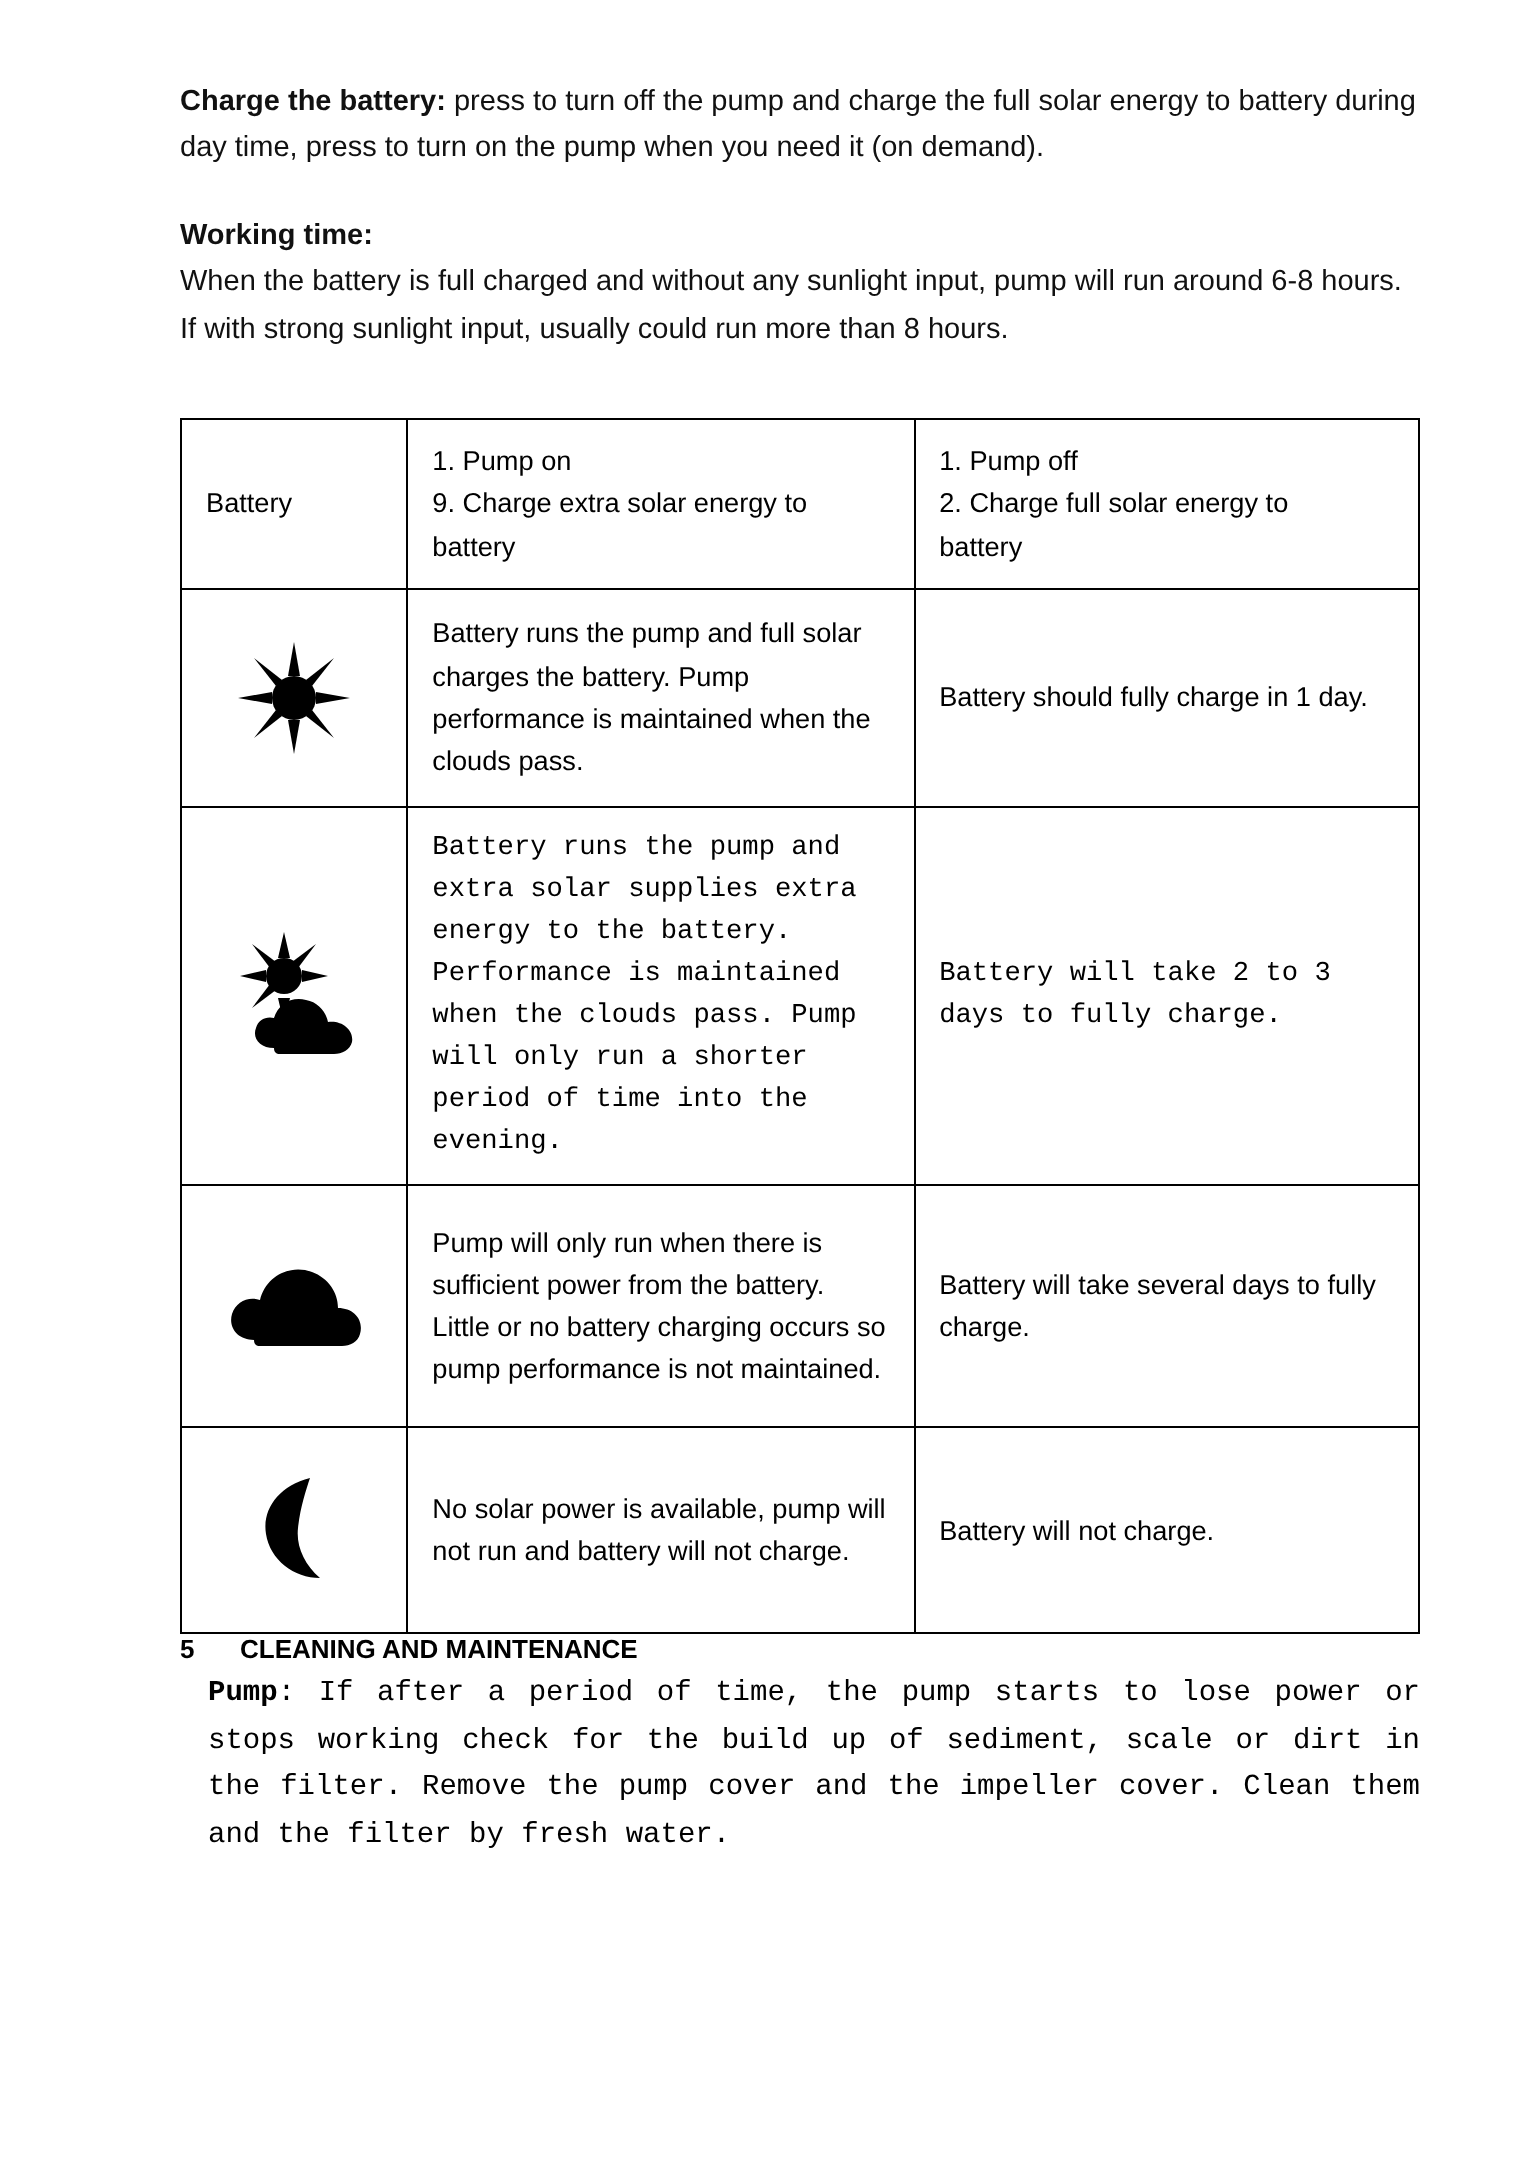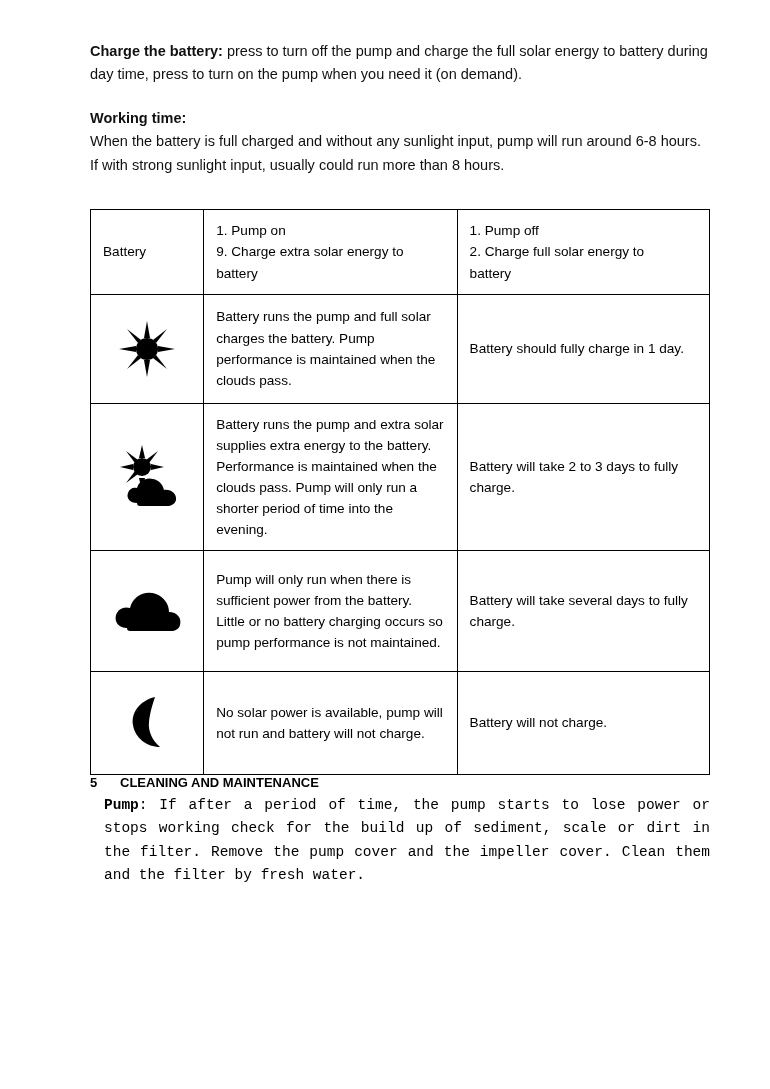--- a/index.html
+++ b/index.html
@@ -62,21 +62,21 @@
   .col-weather { width: 113px; }
   .col-on { width: 253px; }
   .col-off { width: 252px; }
   .hdr-weather { font-weight: bold; }
   .hdr-lines div { white-space: nowrap; }
   .icon-cell {
     text-align: center;
     padding: 6px 4px;
   }
   .row-sunny td { height: 88px; }
-  .row-partly td { height: 126px; }
+  .row-partly td { height: 126px; font-family: Liberation Mono, monospace; }
   .row-cloudy td { height: 100px; }
   .row-night td { height: 82px; }
 
   
   .section-heading {
     font-size: 13px;
     font-weight: bold;
   }
   .section-heading .num { display: inline-block; width: 30px; }
   .just-para {

